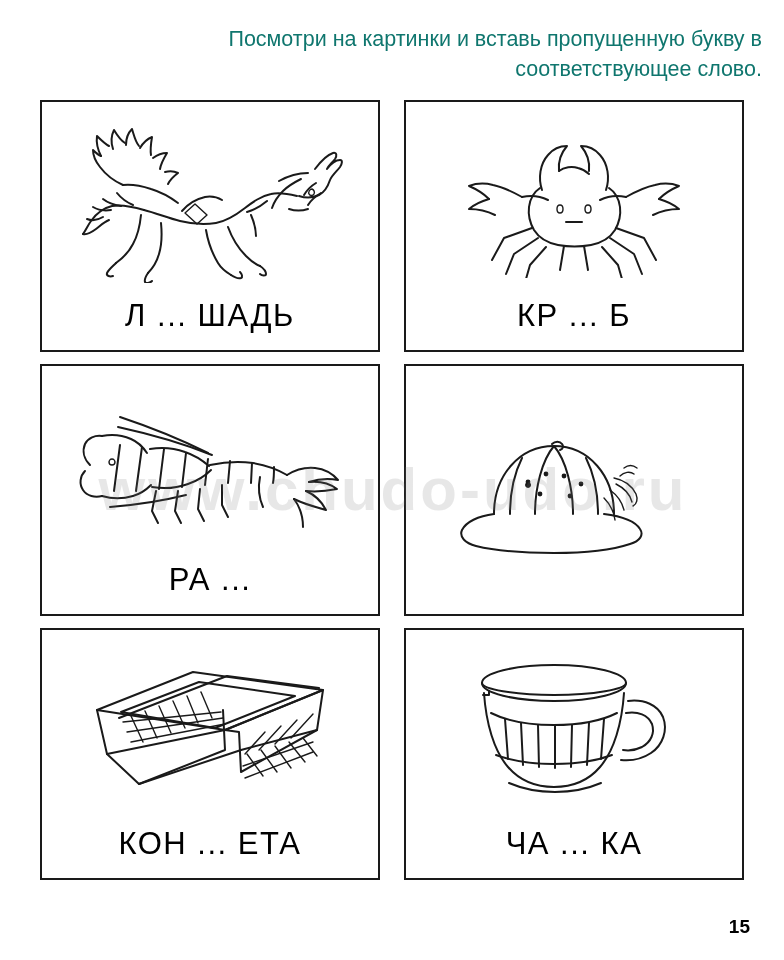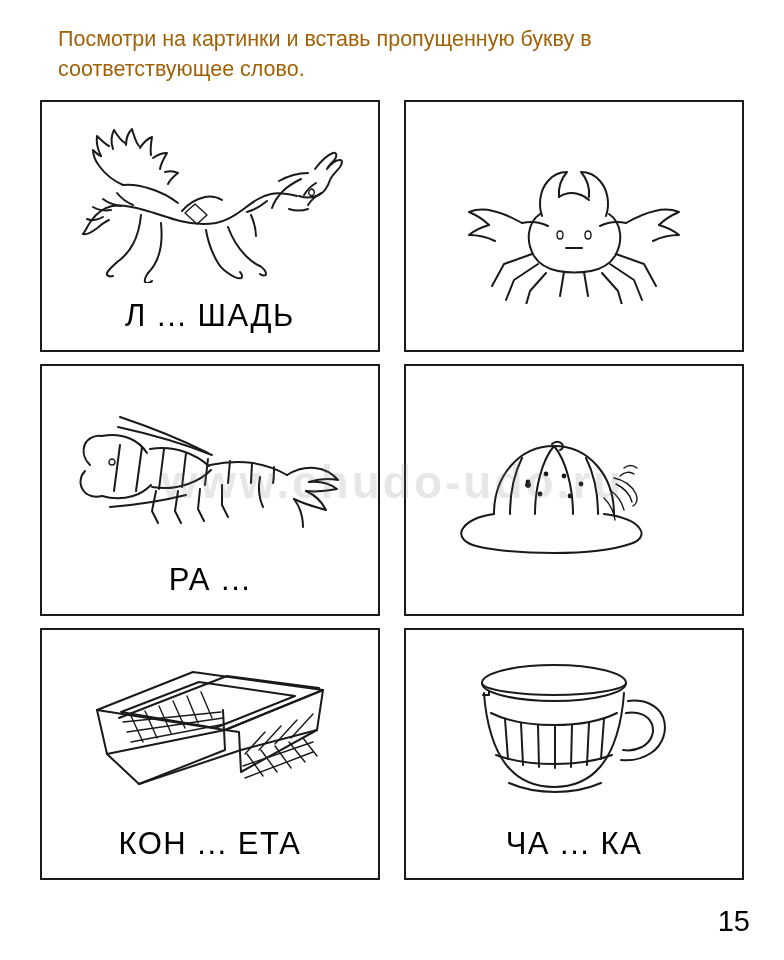--- a/index.html
+++ b/index.html
@@ -22,21 +22,22 @@
     box-sizing: border-box;
     padding: 24px 18px 0 18px;
   }
   .instruction {
     font-size: 21.5px;
     line-height: 30px;
     font-weight: 500;
     padding-left: 40px;
     padding-right: 4px;
     letter-spacing: 0px;
-    color: #a16207;
+    color: #0f766e;
+    text-align: right;
   }
   .grid {
     margin-top: 16px;
     display: grid;
     grid-template-columns: 340px 340px;
     grid-template-rows: 252px 252px 252px;
     column-gap: 24px;
     row-gap: 12px;
     padding-left: 22px;
   }
@@ -63,30 +64,30 @@
     font-size: 31px;
     letter-spacing: 1.5px;
     font-weight: 500;
     padding-bottom: 16px;
     white-space: pre;
   }
   .page-number {
     position: absolute;
     right: 34px;
     bottom: 22px;
-    font-size: 29px;
-    font-weight: 400;
+    font-size: 19px;
+    font-weight: 700;
   }
   .watermark {
     position: absolute;
     left: 40px;
     top: 455px;
     width: 706px;
     text-align: center;
-    font-size: 46px;
+    font-size: 60px;
     font-weight: bold;
     letter-spacing: 3px;
     color: rgba(120,120,120,0.18);
     pointer-events: none;
     user-select: none;
     white-space: nowrap;
   }
   svg { display: block; }
   .ln { fill: none; stroke: #1a1a1a; stroke-width: 2; stroke-linecap: round; stroke-linejoin: round; }
   .ln-thin { fill: none; stroke: #1a1a1a; stroke-width: 1.4; stroke-linecap: round; stroke-linejoin: round; }
@@ -162,20 +163,21 @@
           <path class="ln" d="M78 100 l-28 10 l-12 22"></path>
           <path class="ln" d="M84 110 l-24 16 l-8 20"></path>
           <path class="ln" d="M92 119 l-16 18 l-4 14"></path>
           <path class="ln" d="M162 100 l28 10 l12 22"></path>
           <path class="ln" d="M156 110 l24 16 l8 20"></path>
           <path class="ln" d="M148 119 l16 18 l4 14"></path>
           <path class="ln" d="M110 118 l-4 24"></path>
           <path class="ln" d="M130 118 l4 24"></path>
         </svg>
       </div>
+      <div class="word">КР ... Б</div>
     </div>
 
     <div class="card">
       <div class="art">
         <svg width="300" height="160" viewBox="0 0 300 160">
           <path class="ln" d="M30 78 c-6 -6 -8 -14 -5 -21 c3 -6 10 -9 17 -8"></path>
           <path class="ln" d="M25 84 c-5 5 -6 13 -2 19 c4 6 12 8 19 6"></path>
           <path class="ln" d="M42 49 c10 -2 20 -1 29 3 c7 3 12 8 16 14"></path>
           <path class="ln" d="M42 109 c10 3 21 3 31 0 c7 -2 13 -6 18 -11"></path>
           <path class="ln" d="M90 62 c12 -2 24 -1 35 3 c9 3 17 8 24 14"></path>

